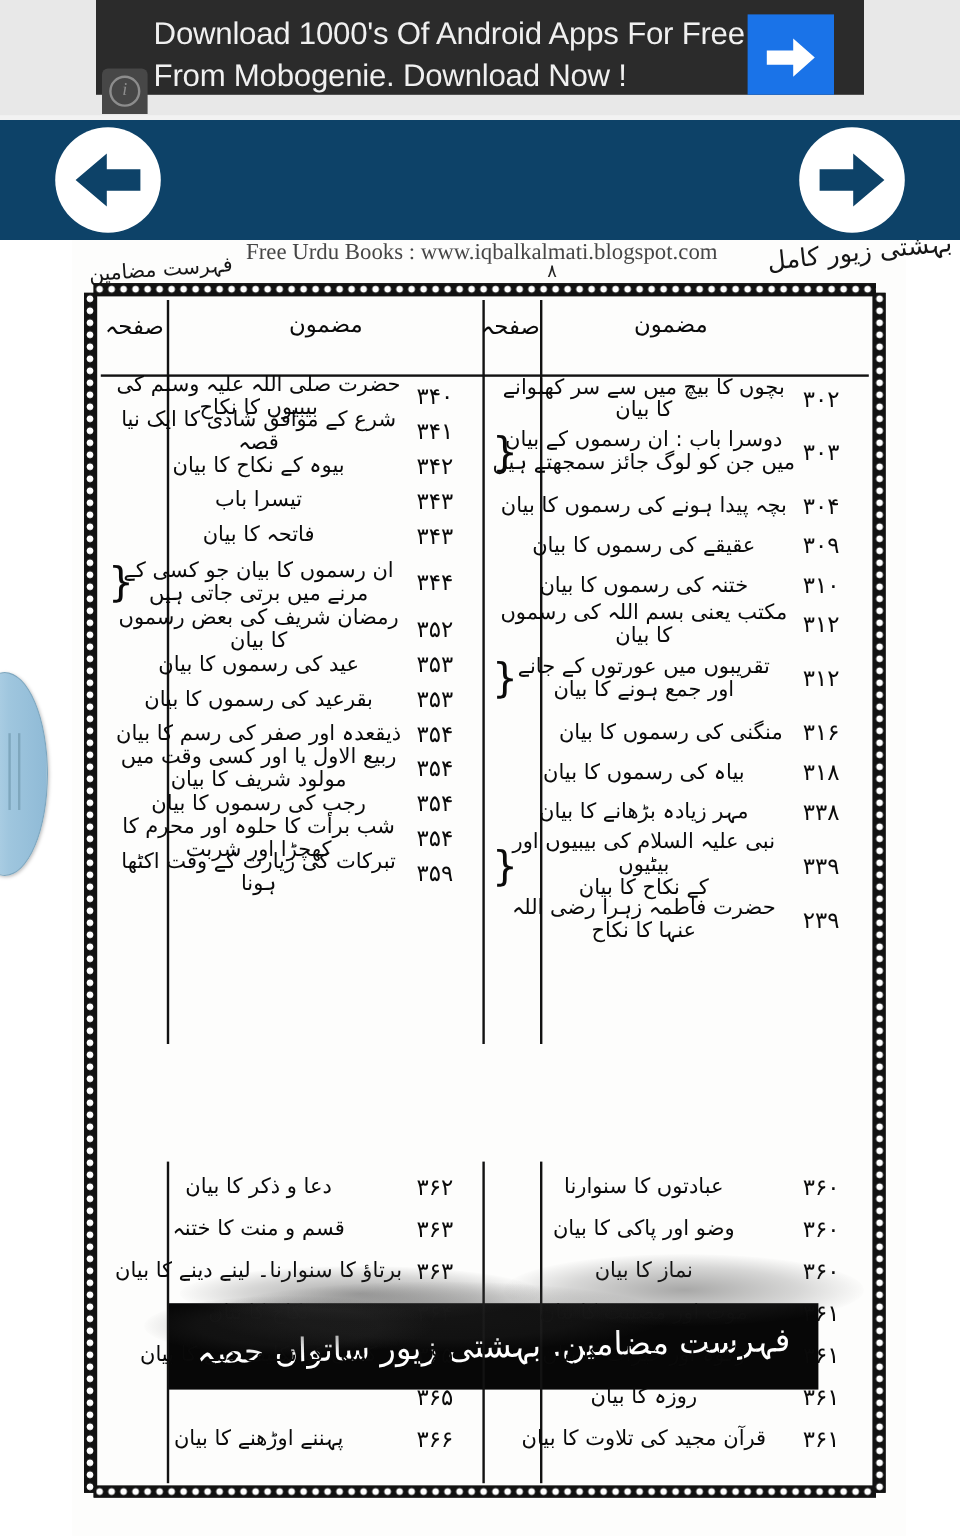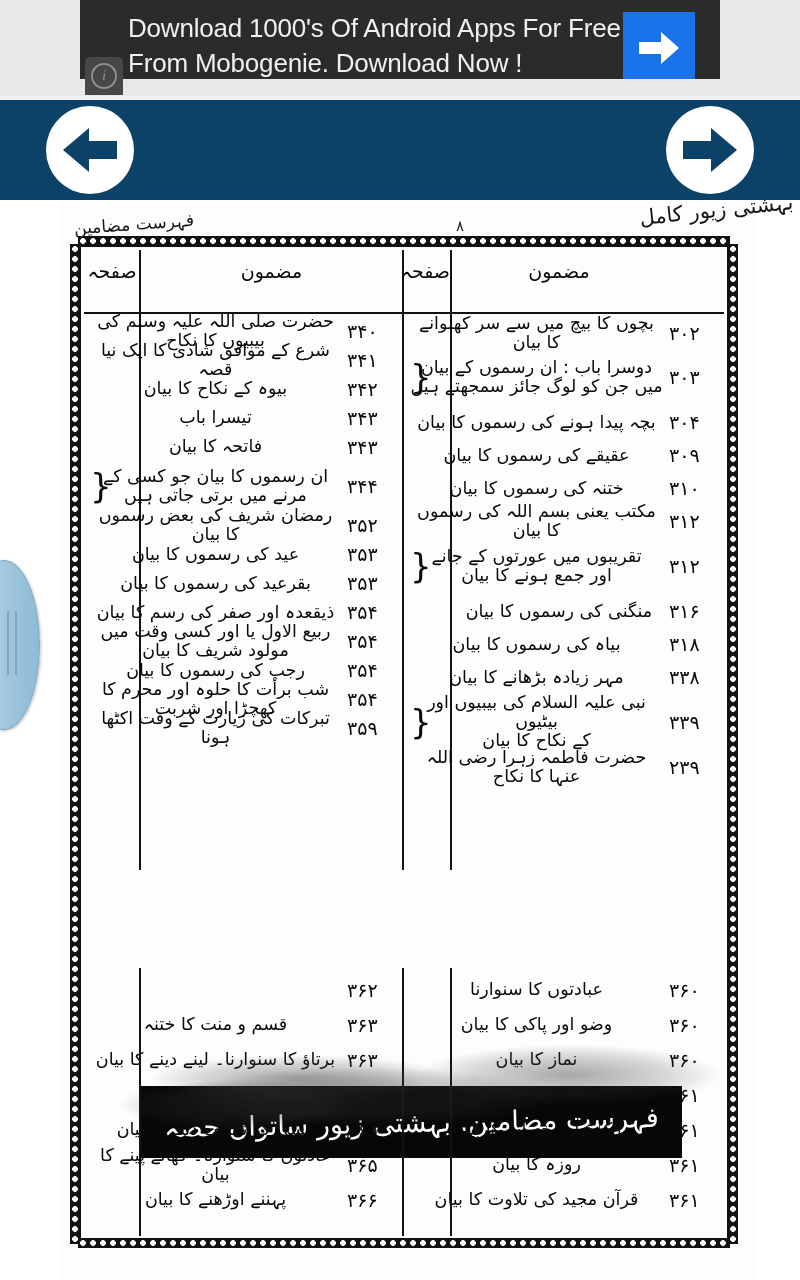--- a/index.html
+++ b/index.html
@@ -255,20 +255,21 @@
         <path d="M4 19 L32 19 L32 6 L58 28 L32 50 L32 37 L4 37 Z" fill="#0d4268"></path>
       </svg>
     </span>
   </div>
 </div>
 
 <div id="page-scan">
   <div id="scan-sheet"></div>
 
   <div id="scan-head">
+    <div id="head-url">Free Urdu Books : www.iqbalkalmati.blogspot.com</div>
     <div id="head-right" class="urdu">بہشتی زیور کامل</div>
     <div id="head-left" class="urdu">فہرست مضامین</div>
     <div id="head-folio" class="urdu">۸</div>
   </div>
 
   <div id="frame"></div>
   <div id="beads-top" class="beads"></div>
   <div id="beads-bottom" class="beads"></div>
   <div id="beads-left" class="beads"></div>
   <div id="beads-right" class="beads"></div>
@@ -505,20 +506,23 @@
         <div class="toc-row" style="position: relative; display: flex; flex-direction: row-reverse; align-items: center; height: 35px;">
           <div class="urdu colnum" style="flex: 0 0 55px;">۳۶۱</div>
           <div class="urdu coltxt" style="flex: 1 1 auto;">
             <span class="l2">قرآن مجید کی تلاوت کا بیان</span>
           </div>
         </div>
       </div>
     <div id="bot-left-rows" style="position:absolute;left:0;top:4px;width:318px;">
         <div class="toc-row" style="position: relative; display: flex; flex-direction: row-reverse; align-items: center; height: 35px;">
           <div class="urdu colnum" style="flex: 0 0 55px;">۳۶۲</div>
+          <div class="urdu coltxt" style="flex: 1 1 auto;">
+            <span class="l2">دعا و ذکر کا بیان</span>
+          </div>
         </div>
         <div class="toc-row" style="position: relative; display: flex; flex-direction: row-reverse; align-items: center; height: 35px;">
           <div class="urdu colnum" style="flex: 0 0 55px;">۳۶۳</div>
           <div class="urdu coltxt" style="flex: 1 1 auto;">
             <span class="l2">قسم و منت کا ختنہ</span>
           </div>
         </div>
         <div class="toc-row" style="position: relative; display: flex; flex-direction: row-reverse; align-items: center; height: 35px;">
           <div class="urdu colnum" style="flex: 0 0 55px;">۳۶۳</div>
           <div class="urdu coltxt" style="flex: 1 1 auto;">
@@ -532,23 +536,20 @@
           </div>
         </div>
         <div class="toc-row" style="position: relative; display: flex; flex-direction: row-reverse; align-items: center; height: 35px;">
           <div class="urdu colnum" style="flex: 0 0 55px;">۳۶۵</div>
           <div class="urdu coltxt" style="flex: 1 1 auto;">
             <span class="l2">کسی کو تکلیف دینے کا بیان</span>
           </div>
         </div>
         <div class="toc-row" style="position: relative; display: flex; flex-direction: row-reverse; align-items: center; height: 35px;">
           <div class="urdu colnum" style="flex: 0 0 55px;">۳۶۵</div>
-          <div class="urdu coltxt" style="flex: 1 1 auto;">
-            <span class="l2">عادتوں کا سنوارنا۔ کھانے پینے کا بیان</span>
-          </div>
         </div>
         <div class="toc-row" style="position: relative; display: flex; flex-direction: row-reverse; align-items: center; height: 35px;">
           <div class="urdu colnum" style="flex: 0 0 55px;">۳۶۶</div>
           <div class="urdu coltxt" style="flex: 1 1 auto;">
             <span class="l2">پہننے اوڑھنے کا بیان</span>
           </div>
         </div>
       </div>
   </div>
 

